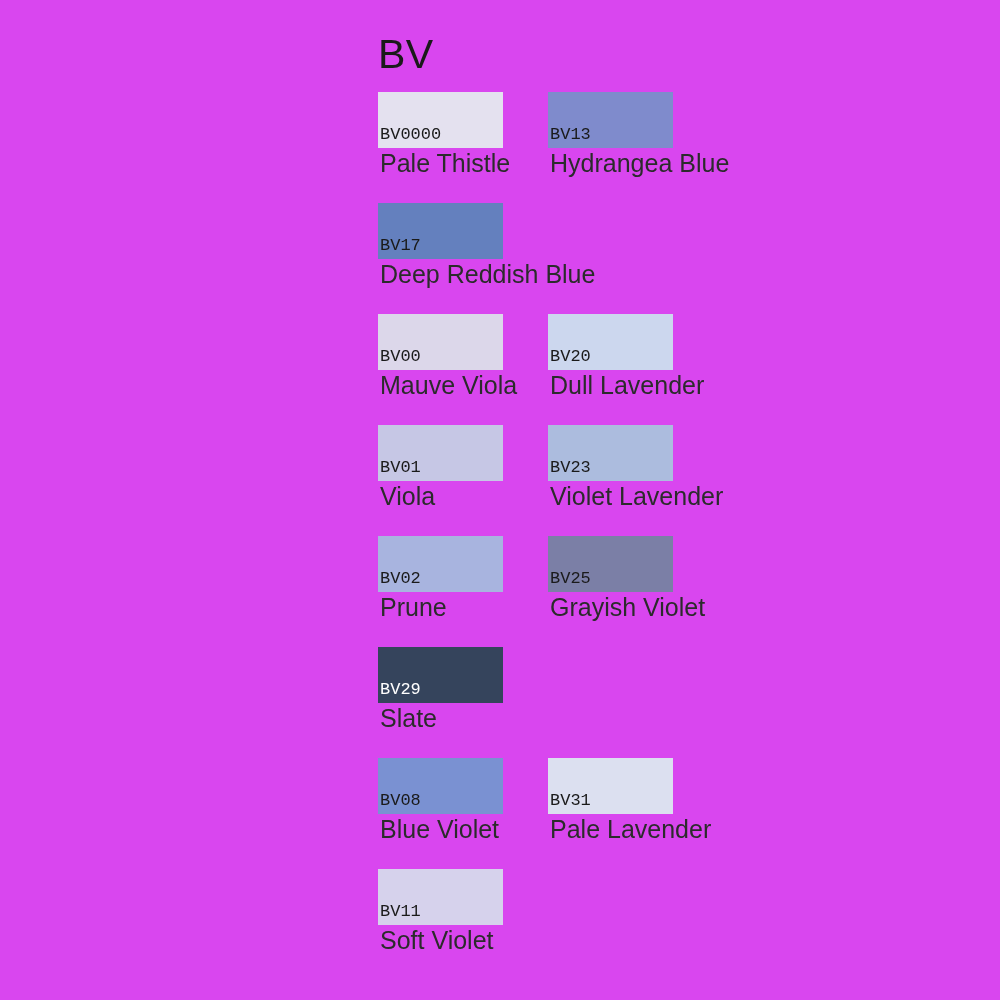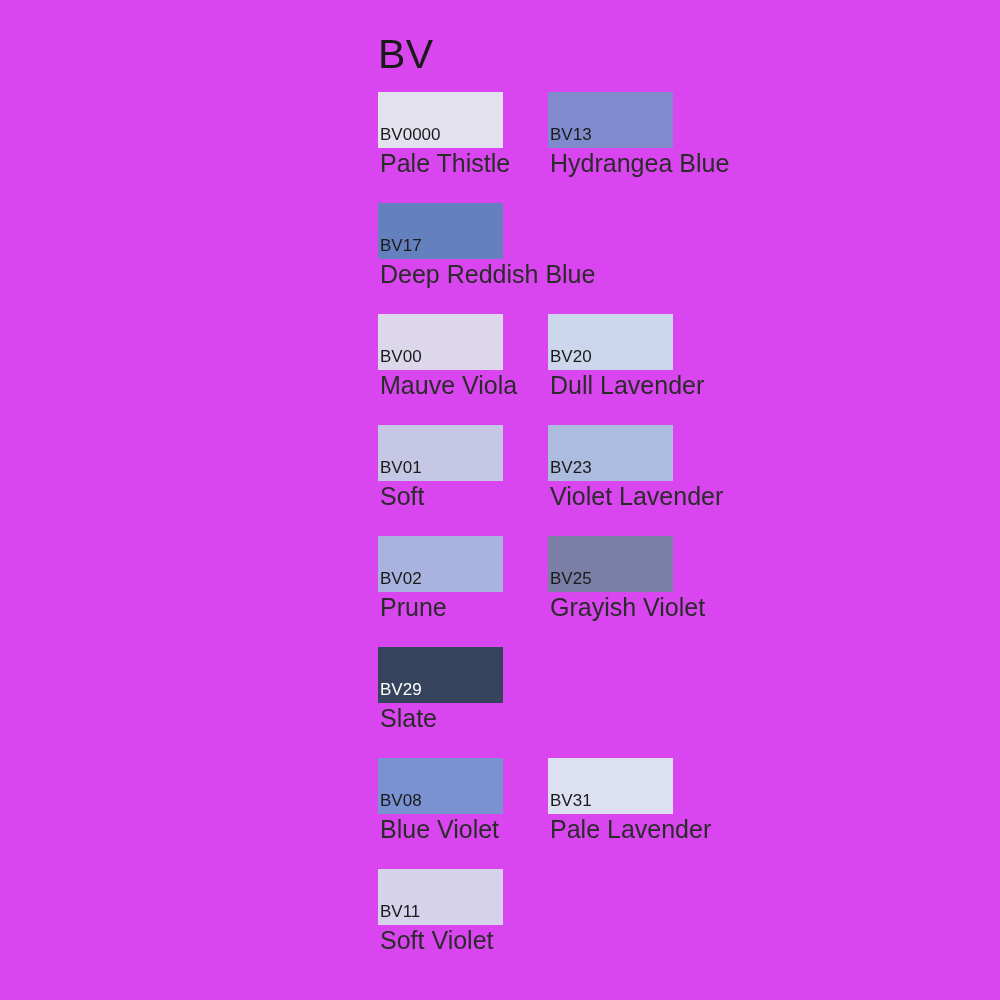--- a/index.html
+++ b/index.html
@@ -61,20 +61,21 @@
   }
 
   .swatch-code {
     position: absolute;
     left: 2px;
     top: 34px;
     font-size: 17px;
     line-height: 1;
     color: #1a1a1a;
     white-space: nowrap;
+    font-family: Liberation Mono, monospace;
   }
   .swatch-code.light-text {
     color: #ffffff;
   }
 
   .swatch-name {
     position: absolute;
     left: 2px;
     top: 59px;
     font-size: 25px;
@@ -119,21 +120,21 @@
         <div class="swatch-cell">
           <div class="swatch-chip" style="background-color: rgb(204, 215, 238);"></div>
           <div class="swatch-code">BV20</div>
           <div class="swatch-name">Dull Lavender</div>
         </div>
       </div>
       <div class="swatch-row">
         <div class="swatch-cell">
           <div class="swatch-chip" style="background-color: rgb(198, 199, 229);"></div>
           <div class="swatch-code">BV01</div>
-          <div class="swatch-name">Soft</div>
+          <div class="swatch-name">Viola</div>
         </div>
         <div class="swatch-cell">
           <div class="swatch-chip" style="background-color: rgb(172, 188, 222);"></div>
           <div class="swatch-code">BV23</div>
           <div class="swatch-name">Violet Lavender</div>
         </div>
       </div>
       <div class="swatch-row">
         <div class="swatch-cell">
           <div class="swatch-chip" style="background-color: rgb(168, 180, 223);"></div>

